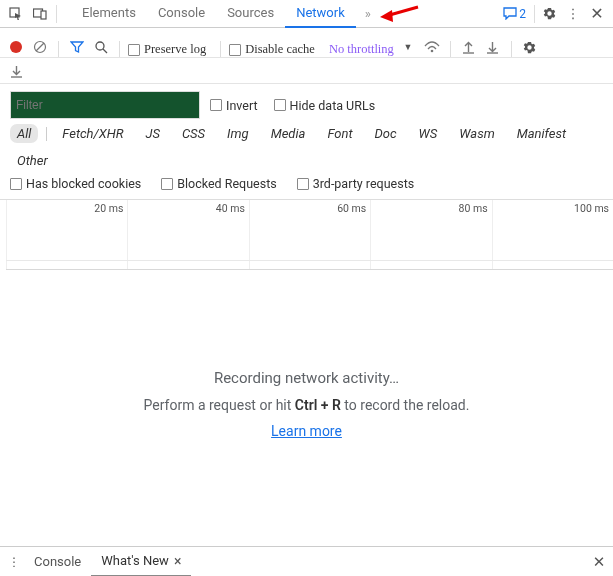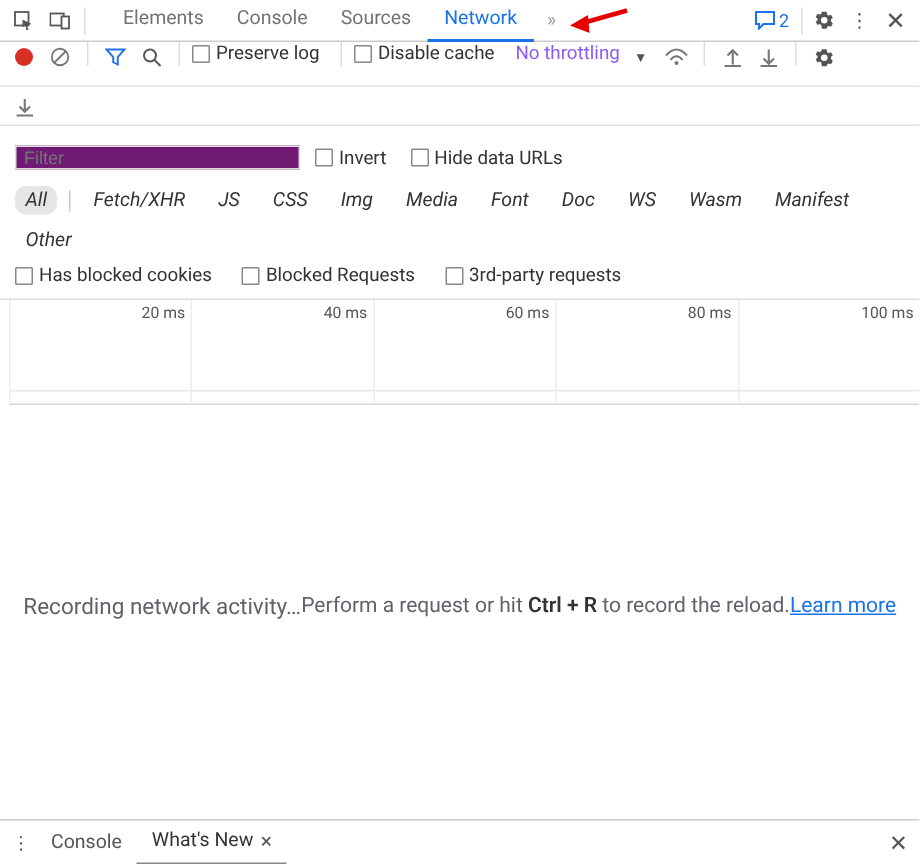--- a/index.html
+++ b/index.html
@@ -10,52 +10,52 @@
 .tabbar .ic { width: 20px; height: 20px; display: flex; align-items: center; justify-content: center; color: #555; font-size: 13px; margin: 0 2px; }
 .tabbar .tabs { display: flex; margin-left: 10px; }
 .tabbar .tab { padding: 6px 11px; color: #737373; font-size: 13px; cursor: pointer; }
 .tabbar .tab.active { color: #1a73e8; border-bottom: 2px solid #1a73e8; }
 .tabbar .spacer { flex: 1; }
 .badge { display: flex; align-items: center; color: #1a73e8; font-size: 12px; margin-right: 6px; }
 .badge svg { margin-right: 2px; }
 .red-arrow { position: absolute; top: 4px; left: 380px; pointer-events: none; }
 
 
-.toolbar { display: flex; align-items: flex-start; height: 30px; padding: 0 6px; border-bottom: 1px solid #e4e4e4; gap: 4px; }
+.toolbar { display: flex; align-items: flex-end; height: 30px; padding: 0 6px; border-bottom: 1px solid #e4e4e4; gap: 4px; font-family: Liberation Serif, serif; }
 .toolbar .sep { width: 1px; height: 16px; background: #ddd; margin: 0 4px; }
 .rec { width: 12px; height: 12px; border-radius: 50%; background: #d93025; }
 .iconbtn { width: 20px; height: 20px; display: flex; align-items: center; justify-content: center; color: #555; }
 .check { display: flex; align-items: center; gap: 4px; font-size: 12.5px; color: #333; margin-right: 6px; }
 .check .box { width: 12px; height: 12px; border: 1px solid #888; background: #fff; border-radius: 1px; }
 .throttle { color: #8b5cf6; font-size: 12.5px; margin-left: 4px; }
 
 .toolbar2 { display: flex; align-items: center; height: 26px; padding: 0 6px; border-bottom: 1px solid #e4e4e4; }
 
 
 .filterrow { display: flex; align-items: center; height: 30px; padding: 0 6px 0 10px; gap: 10px; margin-top: 6px; }
-.filterinput { width: 190px; height: 16px; border: 1px solid #ddd; background: #701a75; font-size: 12px; padding: 0 5px; color: #999; }
+.filterinput { width: 190px; height: 28px; border: 1px solid #ddd; background: #14532d; font-size: 12px; padding: 0 5px; color: #999; }
 
 
 .typerow { display: flex; align-items: center; padding: 4px 6px 2px 10px; gap: 8px; font-size: 13px; color: #333; flex-wrap: wrap; }
 .pill { padding: 2px 7px; border-radius: 7px; cursor: pointer; background: transparent; font-style: italic; }
 .pill.active { background: #e6e6e6; }
 .typesep { width: 1px; height: 14px; background: #ccc; }
 
 
 .checkrow { display: flex; align-items: center; padding: 4px 6px 8px 10px; gap: 14px; font-size: 13px; color: #333; border-bottom: 1px solid #ddd; }
 
 
 .timeline { height: 70px; border-bottom: 1px solid #d8d8d8; position: relative; margin-left: 6px; }
 .timeline .cols { position: absolute; left: 0; right: 0; top: 0; bottom: 0; display: flex; }
 .timeline .col { flex: 1; border-left: 1px solid #eee; position: relative; }
 .timeline .lbl { position: absolute; top: 2px; right: 4px; font-size: 10.5px; color: #555; }
 .timeline .trackline { position: absolute; left: 0; right: 0; bottom: 8px; border-top: 1px solid #e8e8e8; }
 
 
-.main { height: 268px; display: flex; flex-direction: row; align-items: center; justify-content: center; color: #5f6368; }
+.main { height: 268px; display: flex; flex-direction: column; align-items: center; justify-content: center; gap: 10px; color: #5f6368; }
 .main .title { font-size: 15px; color: #5f6368; }
 .main .sub { font-size: 14px; color: #5f6368; }
 .main .sub b { color: #333; font-weight: 600; }
 .main .link { color: #1a73e8; text-decoration: underline; font-size: 14px; }
 
 
 .drawer { position: absolute; bottom: 0; left: 0; right: 0; height: 30px; border-top: 1px solid #ccc; display: flex; align-items: center; padding: 0 4px; }
 .drawer .dtab { padding: 6px 10px; font-size: 13px; color: #555; display: flex; align-items: center; gap: 5px; }
 .drawer .dtab.active { color: #333; border-bottom: 2px solid #888; }
 .drawer .spacer { flex: 1; }

